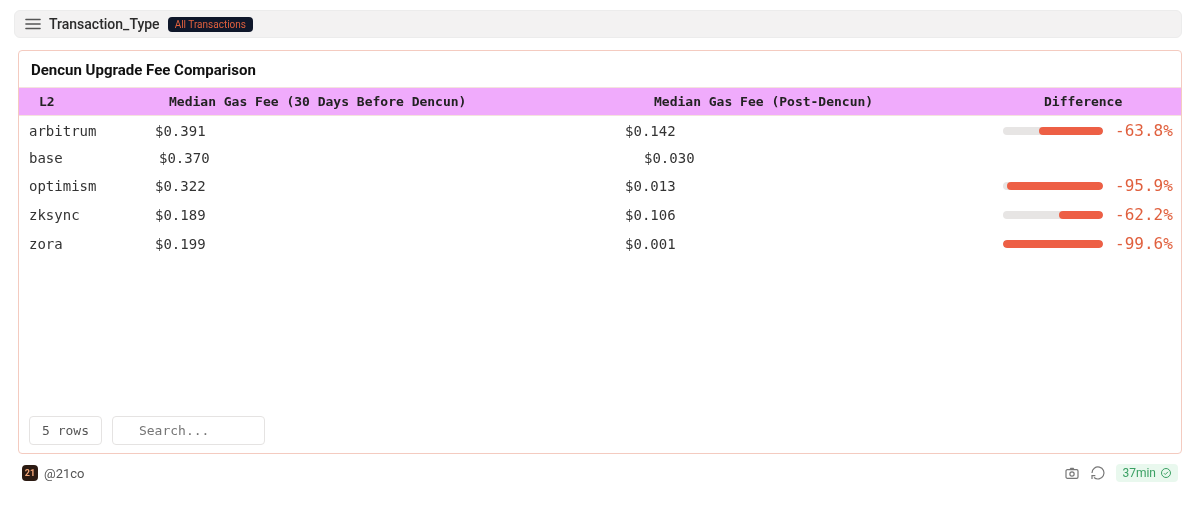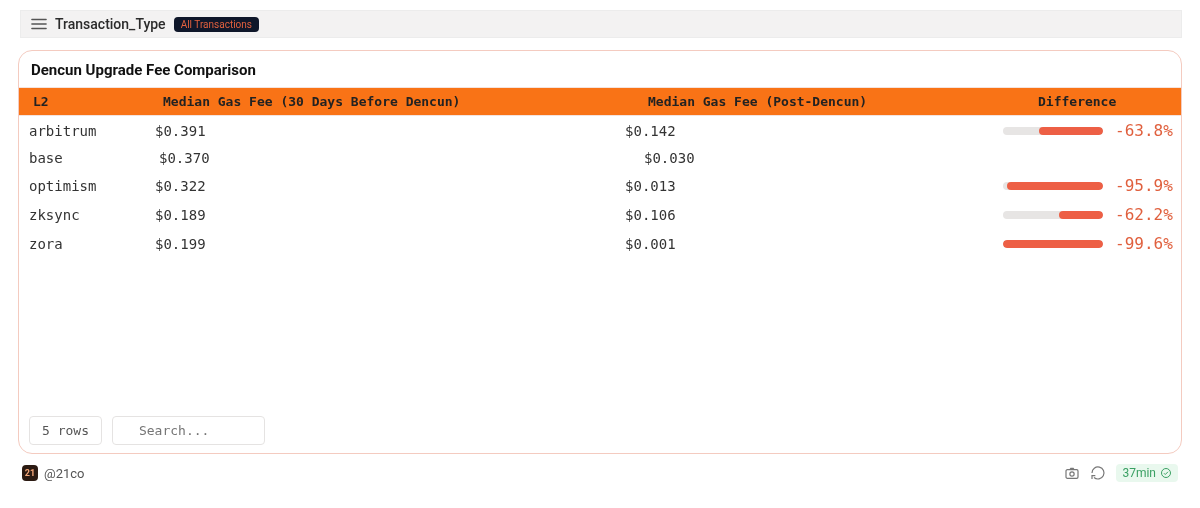--- a/index.html
+++ b/index.html
@@ -13,60 +13,60 @@
   }
   .mono { font-family: ui-monospace, "SF Mono", Menlo, Consolas, monospace; }
 
   
   .filter-bar {
     display: flex;
     align-items: center;
     gap: 8px;
     background: #f3f2f2;
     border: 1px solid #ececec;
-    border-radius: 0;
+    border-radius: 6px;
     padding: 5px 10px;
-    margin: 10px 18px 12px 20px;
+    margin: 10px 18px 12px 14px;
   }
   .hamburger-icon {
     display: inline-flex;
     width: 16px; height: 14px;
     color: #555;
   }
   .filter-label { color: #2b2b2b; font-weight: 500; }
   .filter-value {
     background: #0f172a;
     color: #e0603e;
     padding: 2px 7px;
     border-radius: 4px;
     font-size: 10px;
   }
 
   
   .panel {
     border: 1px solid #f4cbc0;
-    border-radius: 14px;
+    border-radius: 4px;
     margin: 0 18px 10px 18px;
     overflow: hidden;
   }
   .panel-title {
     font-weight: 700;
     font-size: 15px;
     padding: 10px 12px 8px 12px;
     color: #111;
   }
 
   
   .table-wrap { padding: 0; }
   .table-head {
     display: flex;
-    background: #f97316;
+    background: #f0abfc;
     border-top: 1px solid #f4e3de;
     border-bottom: 1px solid #f4e3de;
-    padding: 6px 14px;
+    padding: 6px 20px;
     font-weight: 600;
     color: #222;
     font-size: 13px;
   }
   .row {
     display: flex;
     align-items: center;
     padding: 5px 10px;
     font-size: 14px;
     color: #333;

